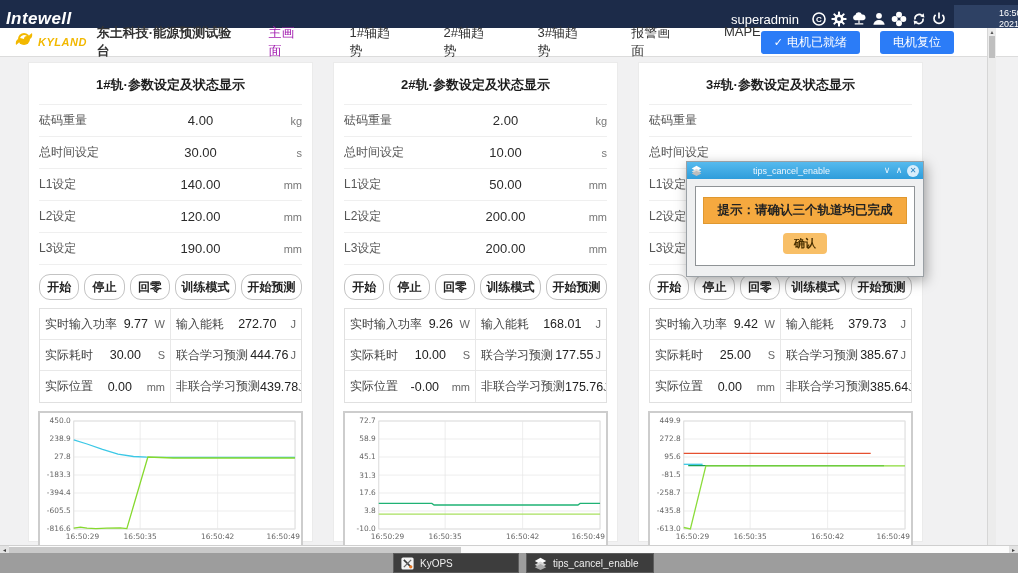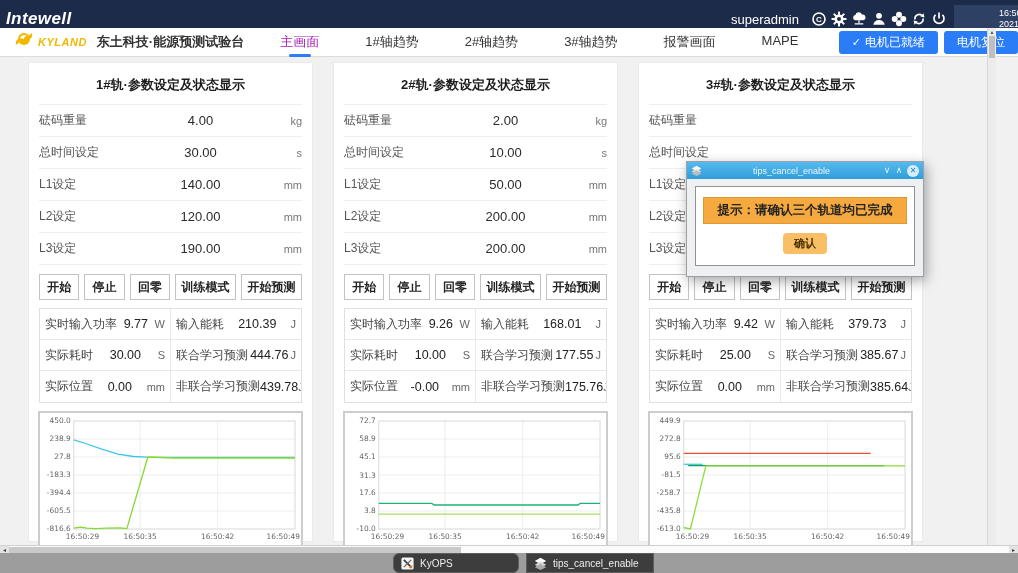--- a/index.html
+++ b/index.html
@@ -19,35 +19,35 @@
   
   .navbar { position:absolute; left:0; top:28px; width:1018px; height:29px; background:#fff; border-bottom:1px solid #dcdcdc; display:flex; align-items:center; padding:0 0 0 14px; }
   .brand { display:flex; align-items:center; gap:4px; }
   .brand-mark svg { width:20px; height:18px; }
   .brand-name { color:#f2b800; font-weight:bold; font-style:italic; font-size:11px; letter-spacing:.5px; }
   .app-title { font-size:13px; font-weight:bold; color:#333; margin-left:6px; }
   .tabs { display:flex; margin-left:36px; gap:46px; }
   .tab { font-size:13px; color:#333; cursor:pointer; position:relative; padding:6px 0; }
   .tab.active { color:#a21caf; }
   .tab.active::after { content:""; position:absolute; left:50%; transform:translateX(-50%); bottom:0; width:22px; height:3px; background:#2b7cf7; border-radius:2px; }
-  .nav-buttons { margin-left:auto; display:flex; gap:6px; }
+  .nav-buttons { margin-left:auto; margin-right:64px; display:flex; gap:20px; }
   .btn-blue { background:#2b7cf7; border:none; color:#fff; font-size:12px; height:23px; padding:0 13px; border-radius:3px; cursor:pointer; font-family:inherit; white-space:nowrap; }
   .btn-blue .chk { font-size:11px; margin-right:4px; }
 
   
   .main { position:absolute; left:0; top:57px; width:996px; height:488px; }
   .card { position:absolute; top:5px; width:285px; height:480px; background:#fff; border:1px solid #ebebeb; }
   .card-title { text-align:center; font-size:13px; font-weight:bold; color:#1c1c1c; padding:13px 0 10px; }
   .params { margin:0 10px; border-top:1px solid #efefef; }
   .param-row { display:flex; align-items:center; height:32px; border-bottom:1px solid #efefef; }
   .p-label { font-size:12px; color:#555; width:88px; white-space:nowrap; }
   .p-value { flex:1; text-align:center; font-size:13px; color:#2b2b2b; cursor:text; }
   .p-unit { font-size:11px; color:#777; width:28px; text-align:right; }
   .btn-row { display:flex; gap:5px; margin:9px 10px 8px; }
-  .btn-white { flex:1; height:26px; background:#fff; border:1px solid #c3c3c3; border-radius:0; font-size:12px; font-weight:600; color:#222; cursor:pointer; font-family:inherit; white-space:nowrap; padding:0 2px; }
+  .btn-white { flex:1; height:26px; background:#fff; border:1px solid #c3c3c3; border-radius:11px; font-size:12px; font-weight:600; color:#222; cursor:pointer; font-family:inherit; white-space:nowrap; padding:0 2px; }
   .btn-white.wide { flex:1.6; }
   .status { margin:2px 10px 0; border:1px solid #e0e0e0; }
   .s-row { display:flex; height:31px; border-bottom:1px solid #e8e8e8; }
   .s-row:last-child { border-bottom:none; }
   .s-cell { flex:1; display:flex; align-items:center; padding:0 5px; overflow:hidden; }
   .s-cell:first-child { border-right:1px solid #e8e8e8; }
   .c-label { font-size:12px; color:#444; white-space:nowrap; }
   .c-value { flex:1; text-align:center; font-size:12.5px; color:#222; white-space:nowrap; }
   .c-unit { font-size:11px; color:#666; }
   .chart-box { height:136px; margin:8px 9px 0; border:2px solid #cdcdcd; background:#fff; }
@@ -71,21 +71,21 @@
   .v-thumb { position:absolute; top:8px; left:1px; right:1px; height:22px; background:#bfbfbf; cursor:pointer; }
   .h-scroll { position:absolute; left:0; top:545px; width:1018px; height:8px; background:#fbfbfb; border-top:1px solid #cfcfcf; }
   .h-arrow { position:absolute; top:0; width:9px; height:8px; background:#e3e3e3; color:#444; font-size:5px; line-height:8px; text-align:center; cursor:pointer; }
   .h-arrow.left { left:0; } .h-arrow.right { right:0; }
   .h-thumb { position:absolute; left:9px; top:1px; height:6px; width:452px; background:#c9c9c9; cursor:pointer; }
 
   
   .taskbar { position:absolute; left:0; top:553px; width:1018px; height:20px; background:#9d9d9d; }
   .task-item { position:absolute; top:0; height:20px; background:#3d3d3d; border:1px solid #5d5d5d; color:#eee; font-size:10px; display:flex; align-items:center; gap:6px; padding:0 7px; cursor:pointer; }
   .task-item svg { width:13px; height:13px; flex:0 0 auto; }
-  .ti-1 { left:393px; width:126px;border-radius:6px; }
+  .ti-1 { left:393px; width:126px; }
   .ti-2 { left:526px; width:128px; }
 </style>
 </head>
 <body>
 
 <div class="screen">
 
   <header class="topbar">
     <div class="os-logo">Intewell</div>
     <div class="topbar-right">
@@ -217,21 +217,21 @@
       </div>
       <div class="status">
         <div class="s-row">
           <div class="s-cell">
               <span class="c-label">实时输入功率</span>
               <span class="c-value">9.77</span>
               <span class="c-unit">W</span>
             </div>
           <div class="s-cell">
               <span class="c-label">输入能耗</span>
-              <span class="c-value">210.39</span>
+              <span class="c-value">272.70</span>
               <span class="c-unit">J</span>
             </div>
         </div>
         <div class="s-row">
           <div class="s-cell">
               <span class="c-label">实际耗时</span>
               <span class="c-value">30.00</span>
               <span class="c-unit">S</span>
             </div>
           <div class="s-cell">

